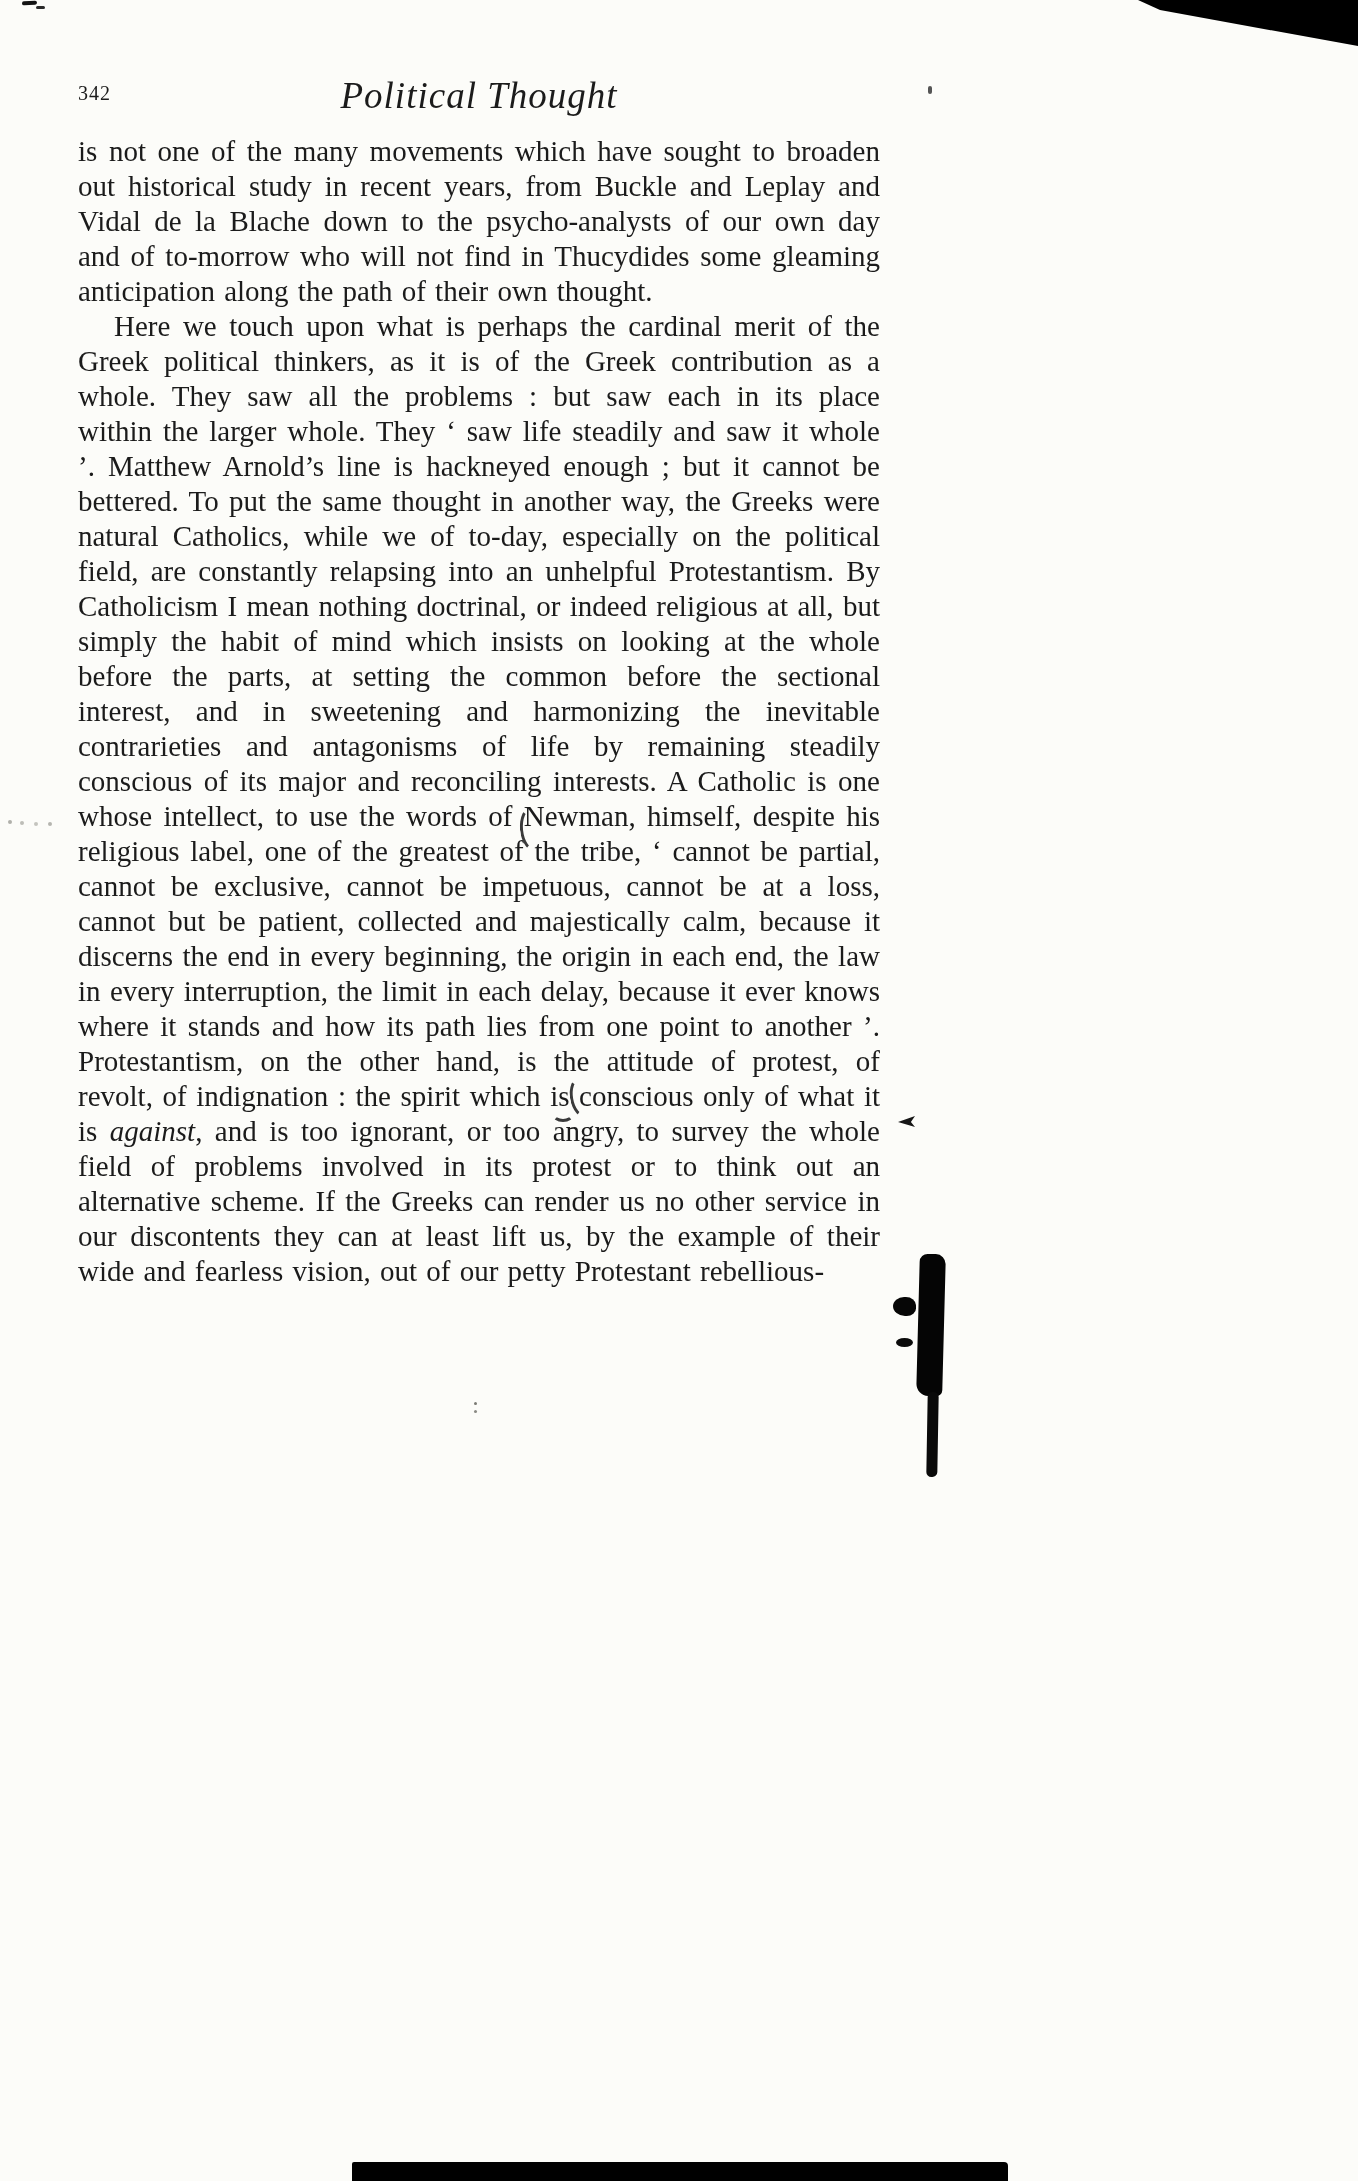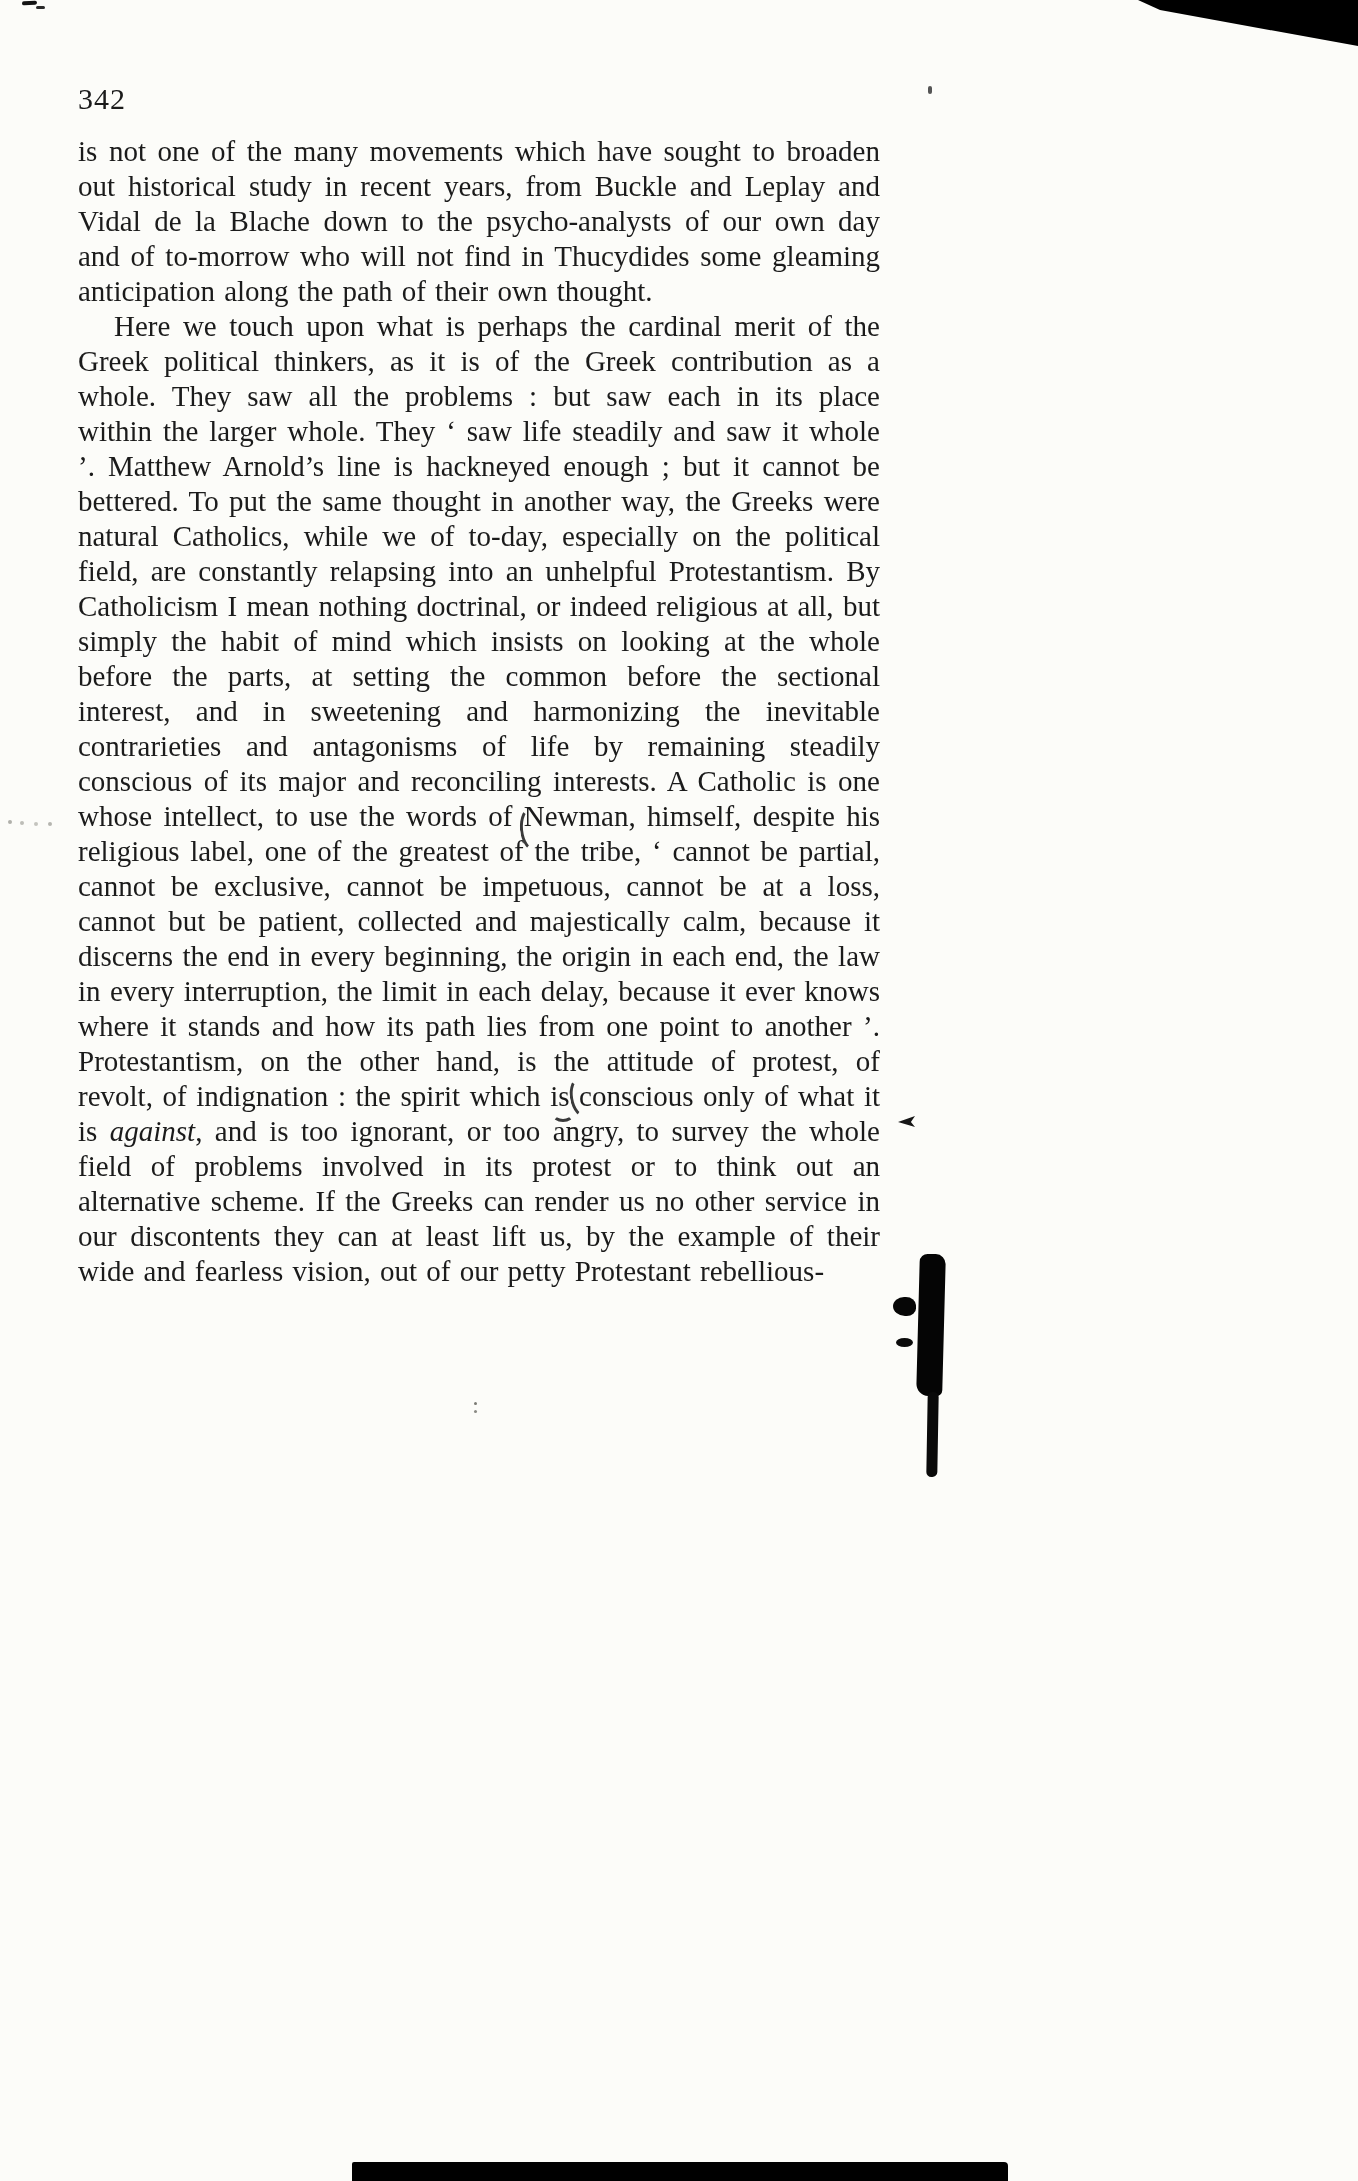--- a/index.html
+++ b/index.html
@@ -22,21 +22,21 @@
     position: absolute;
     left: 78px;
     top: 74px;
     width: 802px;
     height: 50px;
   }
   .pagenum {
     position: absolute;
     left: 0;
     top: 8px;
-    font-size: 30px;
+    font-size: 20px;
     letter-spacing: 1px;
     text-align: center;
   }
   .title {
     display: block;
     text-align: center;
     font-style: italic;
     font-size: 37px;
     letter-spacing: 1px;
   }
@@ -156,20 +156,21 @@
     border-radius: 2px 4px 0 0;
   }
 </style>
 </head>
 <body>
 
 <div class="page">
 
   <div class="header">
     <span class="pagenum">342</span>
+    <span class="title">Political Thought</span>
   </div>
 
   <div class="body-text">
       <p class=""><span>is not one of the many movements which have sought to broaden out historical study in recent years, from Buckle and Leplay and Vidal de la Blache down to the psycho-analysts of our own day and of to-morrow who will not find in Thucydides some gleaming anticipation along the path of their own thought.</span></p>
       <p class="indent"><span>Here we touch upon what is perhaps the cardinal merit of the Greek political thinkers, as it is of the Greek contribution as a whole. They saw all the problems : but saw each in its place within the larger whole. They ‘ saw life steadily and saw it whole ’. Matthew Arnold’s line is hackneyed enough ; but it cannot be bettered. To put the same thought in another way, the Greeks were natural Catholics, while we of to-day, especially on the political field, are constantly relapsing into an unhelpful Protestantism. By Catholicism I mean nothing doctrinal, or indeed religious at all, but simply the habit of mind which insists on looking at the whole before the parts, at setting the common before the sectional interest, and in sweetening and harmonizing the inevitable contrarieties and antagonisms of life by remaining steadily conscious of its major and reconciling interests. A Catholic is one whose intellect, to use the words of Newman, himself, despite his religious label, one of the greatest of the tribe, ‘ cannot be partial, cannot be exclusive, cannot be impetuous, cannot be at a loss, cannot but be patient, collected and majestically calm, because it discerns the end in every beginning, the origin in each end, the law in every interruption, the limit in each delay, because it ever knows where it stands and how its path lies from one point to another ’. Protestantism, on the other hand, is the attitude of protest, of revolt, of indignation : the spirit which is conscious only of what it is </span><span class="em">against</span><span>, and is too ignorant, or too angry, to survey the whole field of problems involved in its protest or to think out an alternative scheme. If the Greeks can render us no other service in our discontents they can at least lift us, by the example of their wide and fearless vision, out of our petty Protestant rebellious-</span></p>
     </div>
 
   <div class="artifact corner-fold"></div>
   <div class="artifact tl-speck-1"></div>
   <div class="artifact tl-speck-2"></div>

